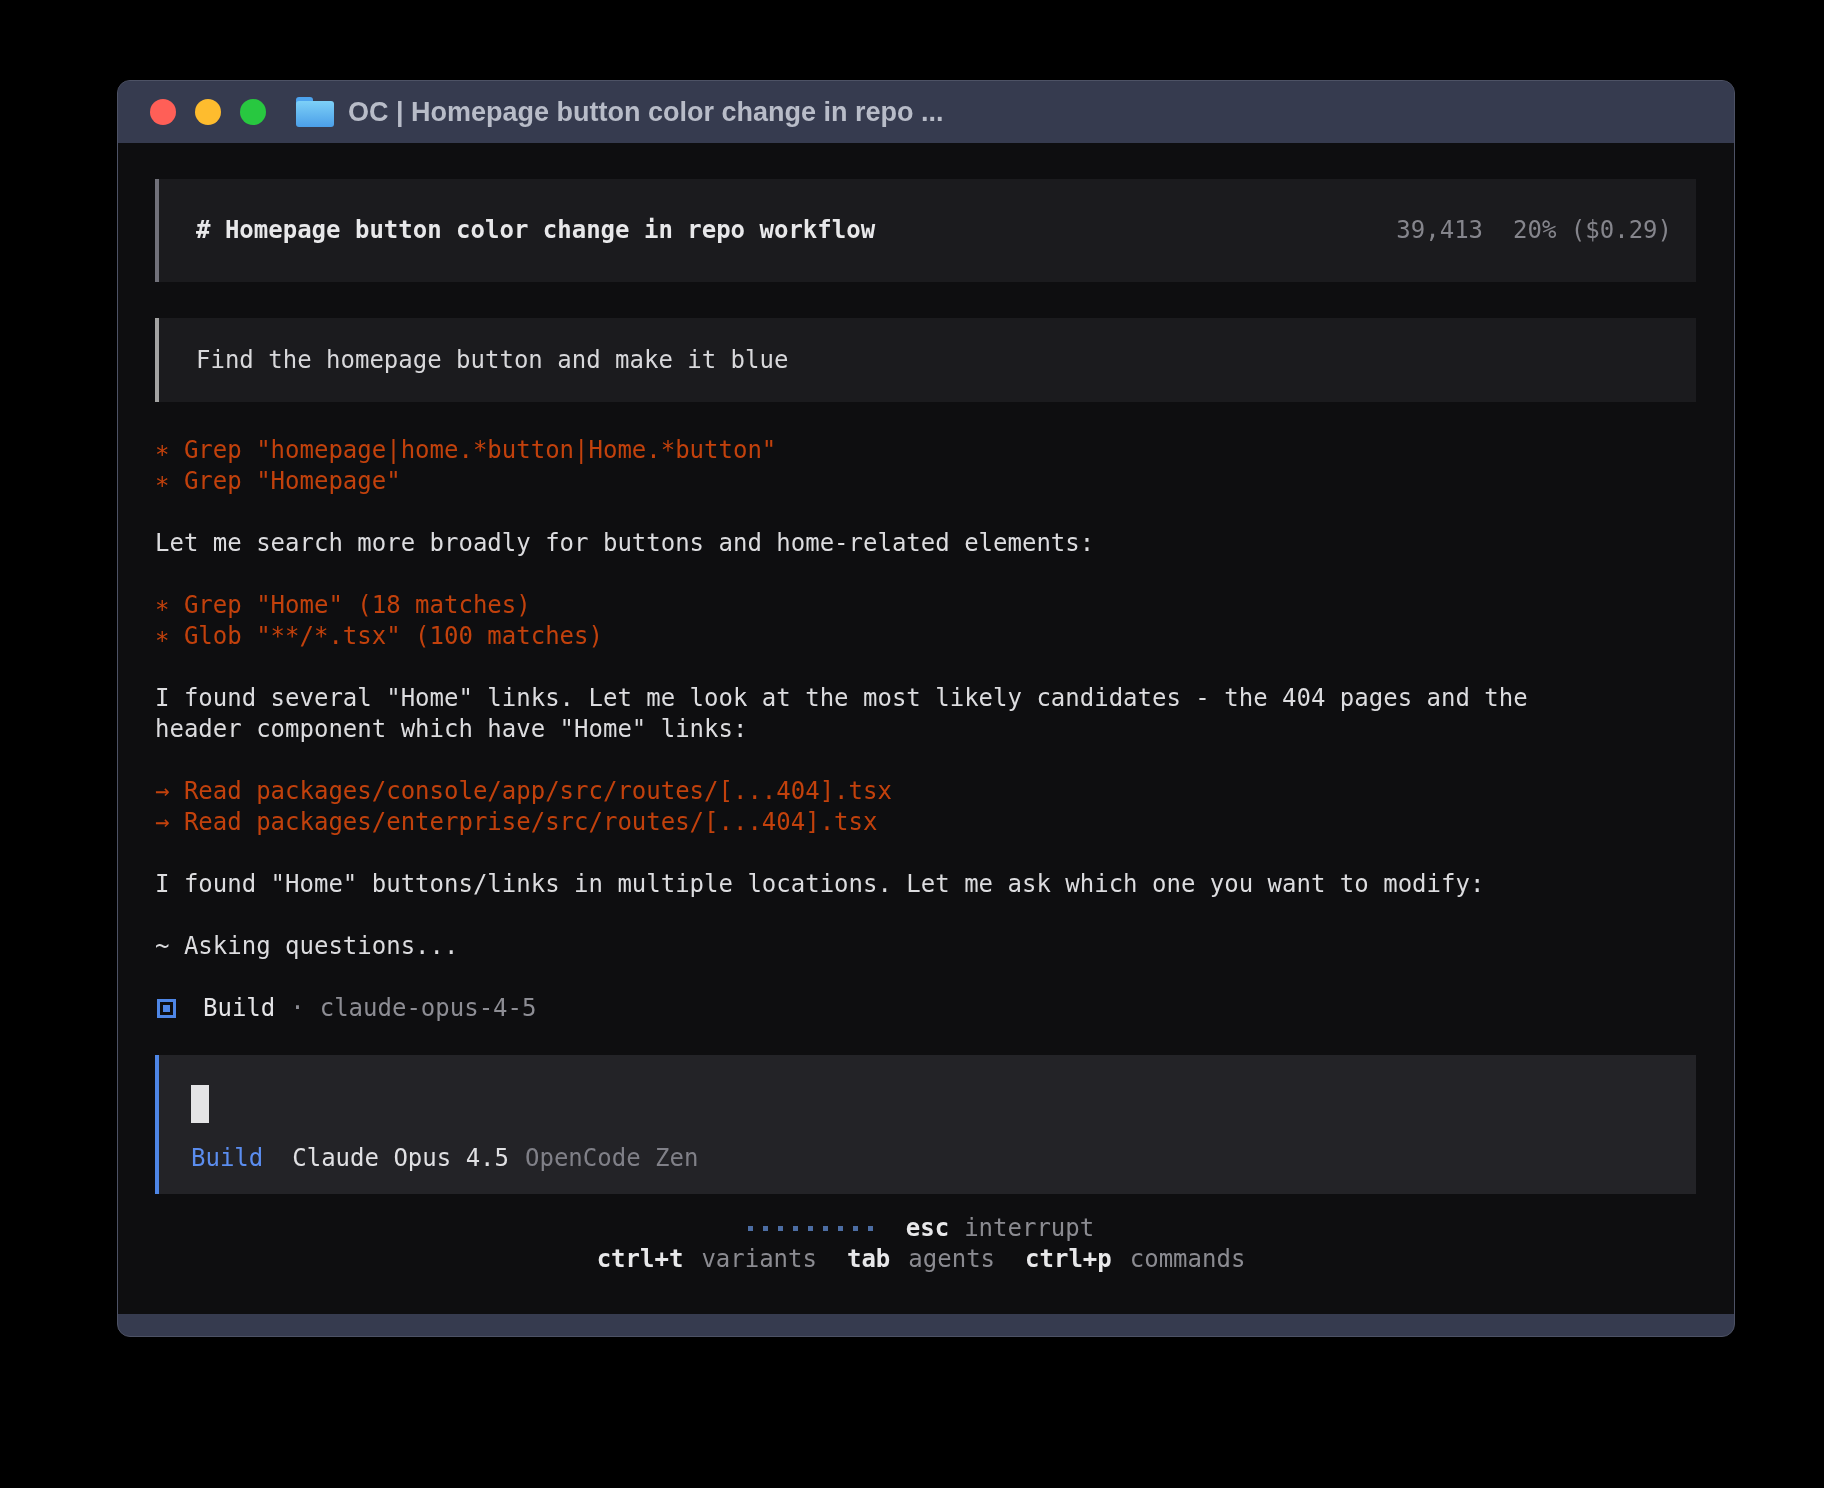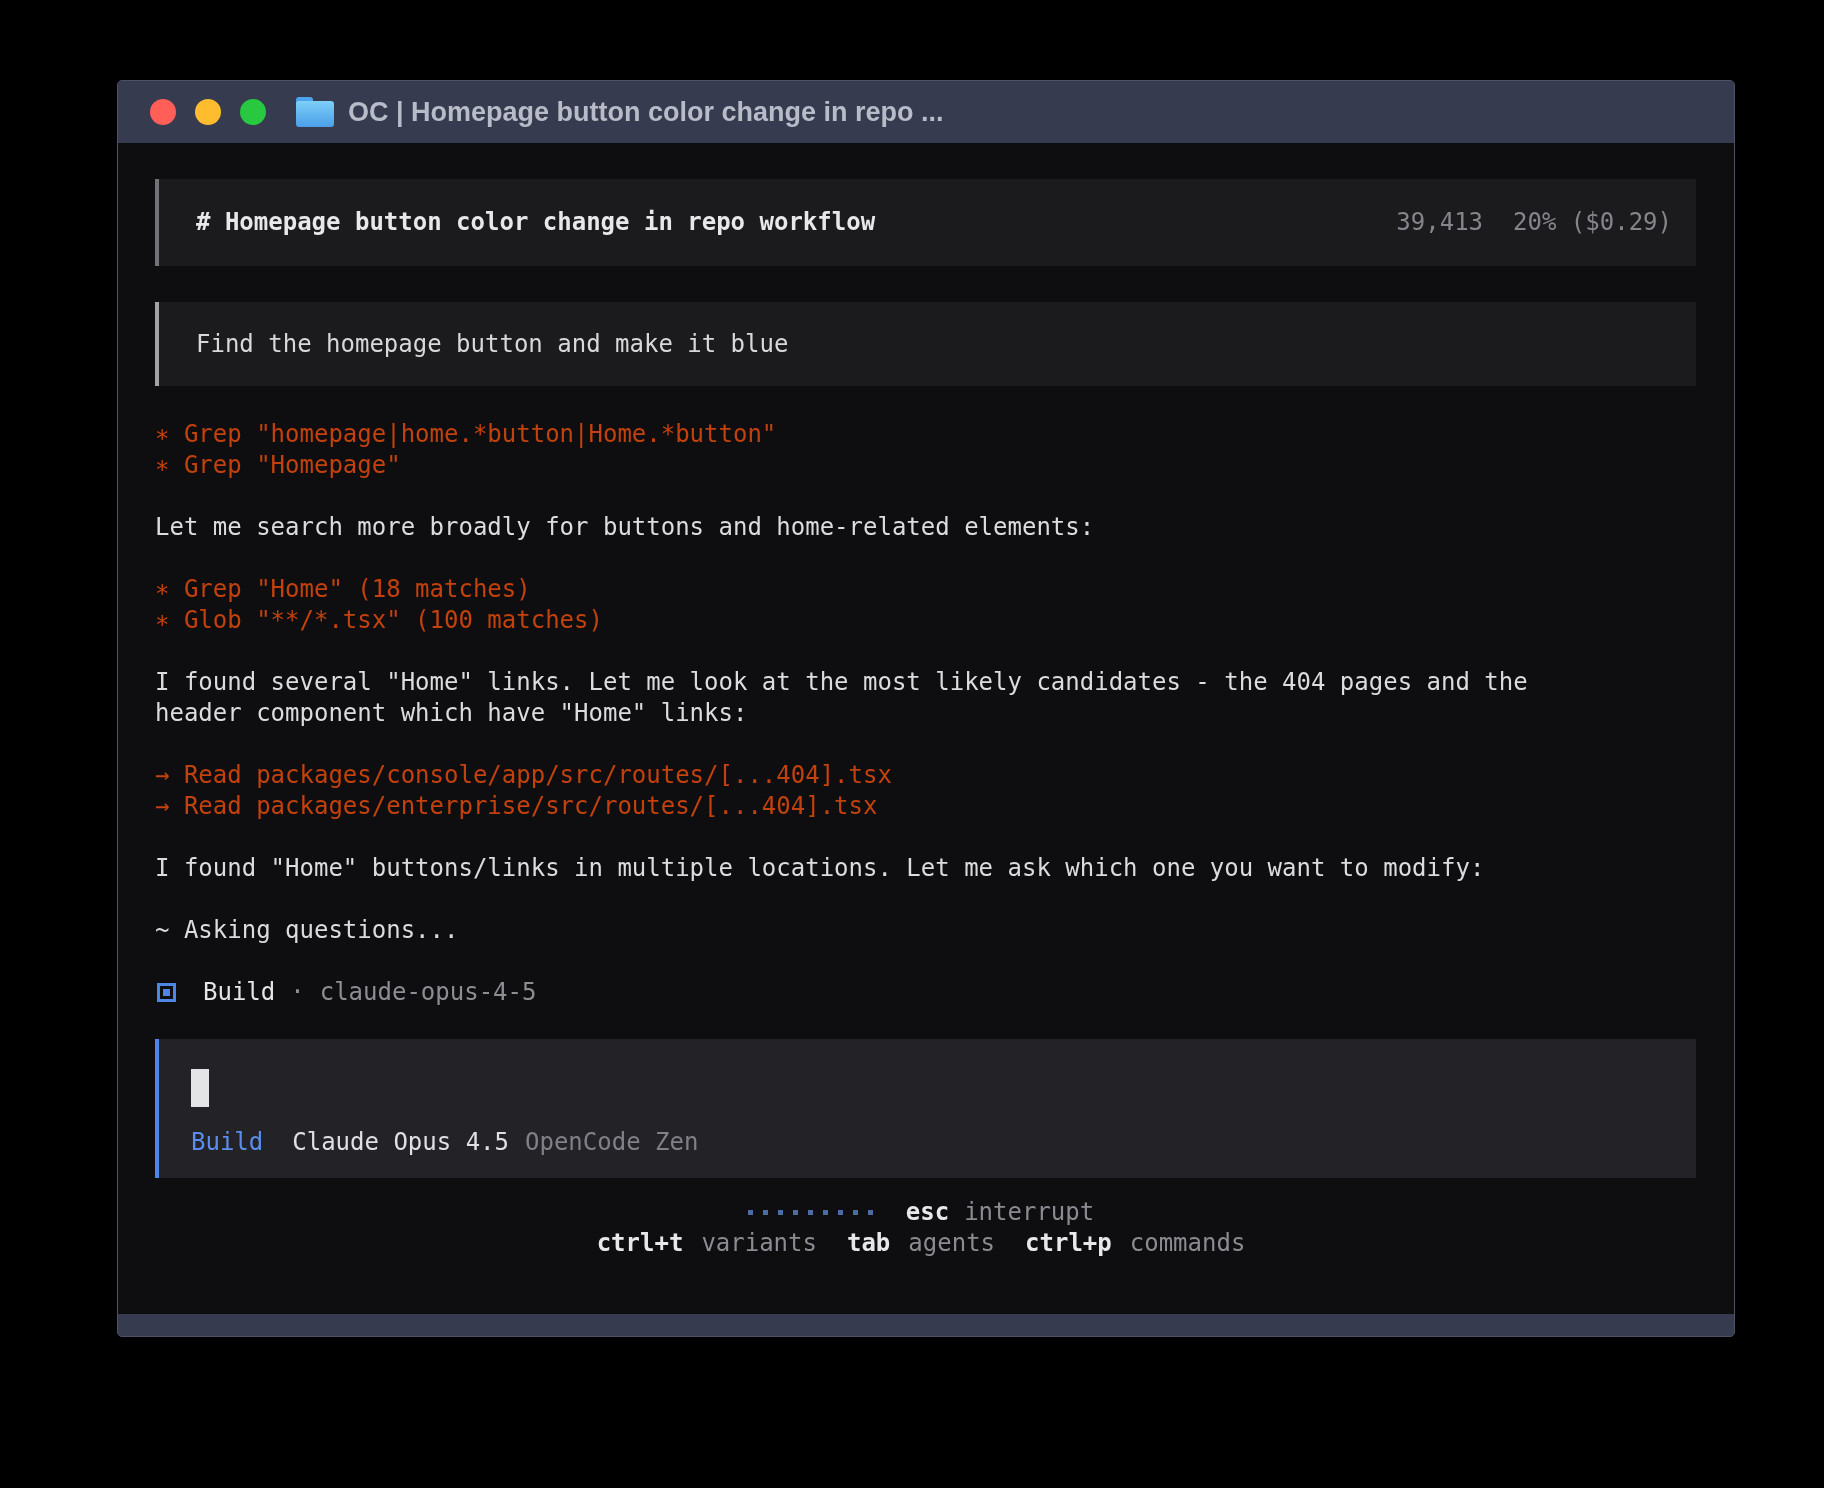--- a/index.html
+++ b/index.html
@@ -1,21 +1,21 @@
 <!DOCTYPE html>
 <html><head>
 <meta charset="utf-8">
 <style>
   * { margin:0; padding:0; box-sizing:border-box; }
   html,body { width:1824px; height:1488px; background:#000; overflow:hidden; }
   body { font-family:"DejaVu Sans Mono", monospace; }
 
   .window {
     position:absolute; left:117px; top:80px; width:1618px; height:1257px;
-    background:#363b4f; border:1px solid #4d5265; border-radius:5px;
+    background:#363b4f; border:1px solid #4d5265; border-radius:13px;
     overflow:hidden; display:flex; flex-direction:column;
   }
 
   
   .titlebar {
     height:62px; flex:0 0 62px; display:flex; align-items:center;
     padding-left:32px; background:#363b4f;
   }
   .lights { display:flex; gap:19px; }
   .light { width:26px; height:26px; border-radius:50%; }
@@ -36,21 +36,21 @@
     font-weight:bold; font-size:27px; color:#b8bcc8; white-space:nowrap;
   }
 
   
   .terminal {
     flex:0 0 1171px; height:1171px; background:#0e0e10;
     padding:36px 38px 0 37px; font-size:24px; line-height:31px; color:#dcdcdf;
   }
   .block { background:#1b1b1e; }
   .header-block {
-    height:87px; border-left:4px solid #71717a; display:flex;
+    height:103px; border-left:4px solid #71717a; display:flex;
     align-items:center; justify-content:space-between; padding:0 24px 0 37px;
   }
   .header-title { font-weight:bold; color:#e8e8ea; white-space:pre; }
   .header-stats { color:#85858c; display:flex; gap:30px; white-space:pre; }
 
   .user-block {
     height:84px; margin-top:36px; border-left:4px solid #a3a3a3;
     display:flex; align-items:center; padding:0 24px 0 37px;
   }
   .user-text { color:#d8d8db; white-space:pre; }

